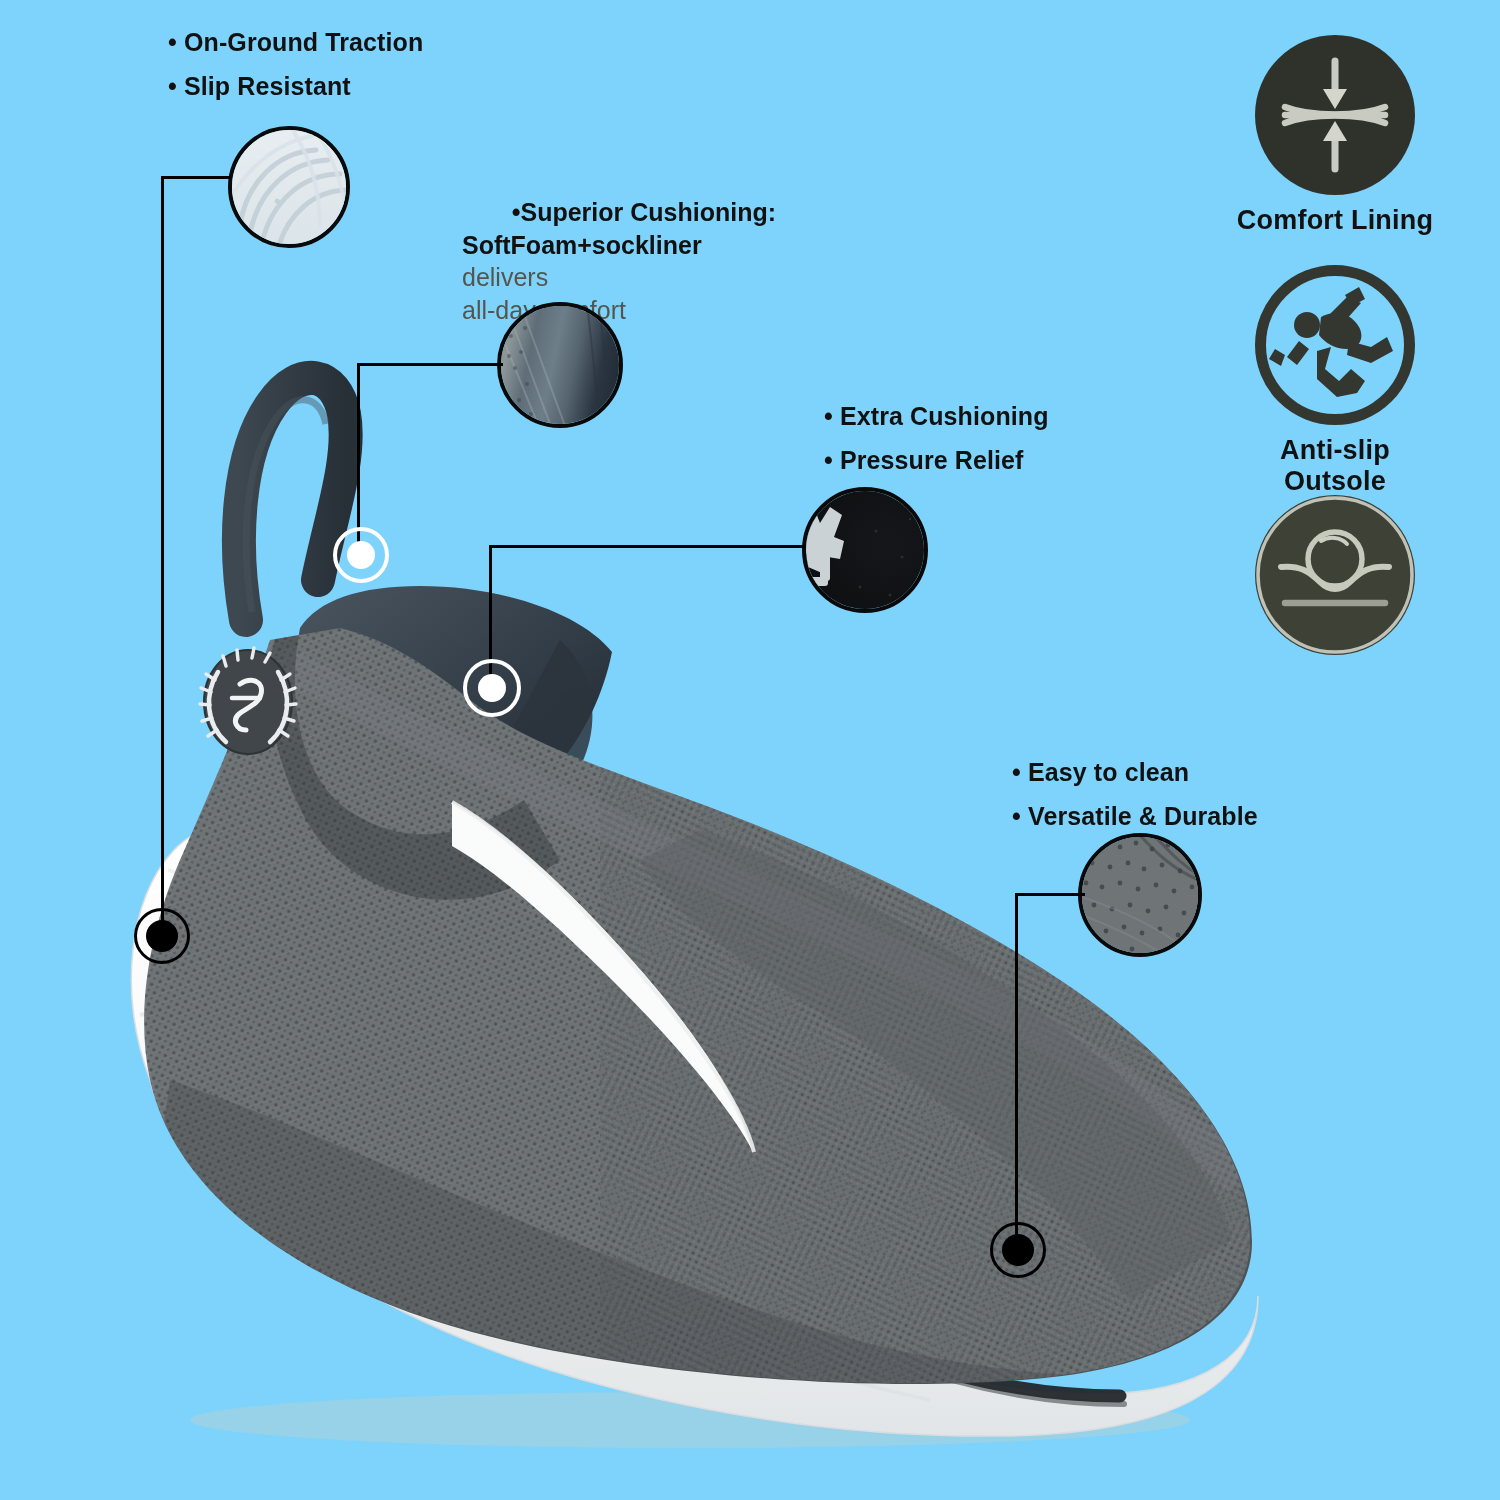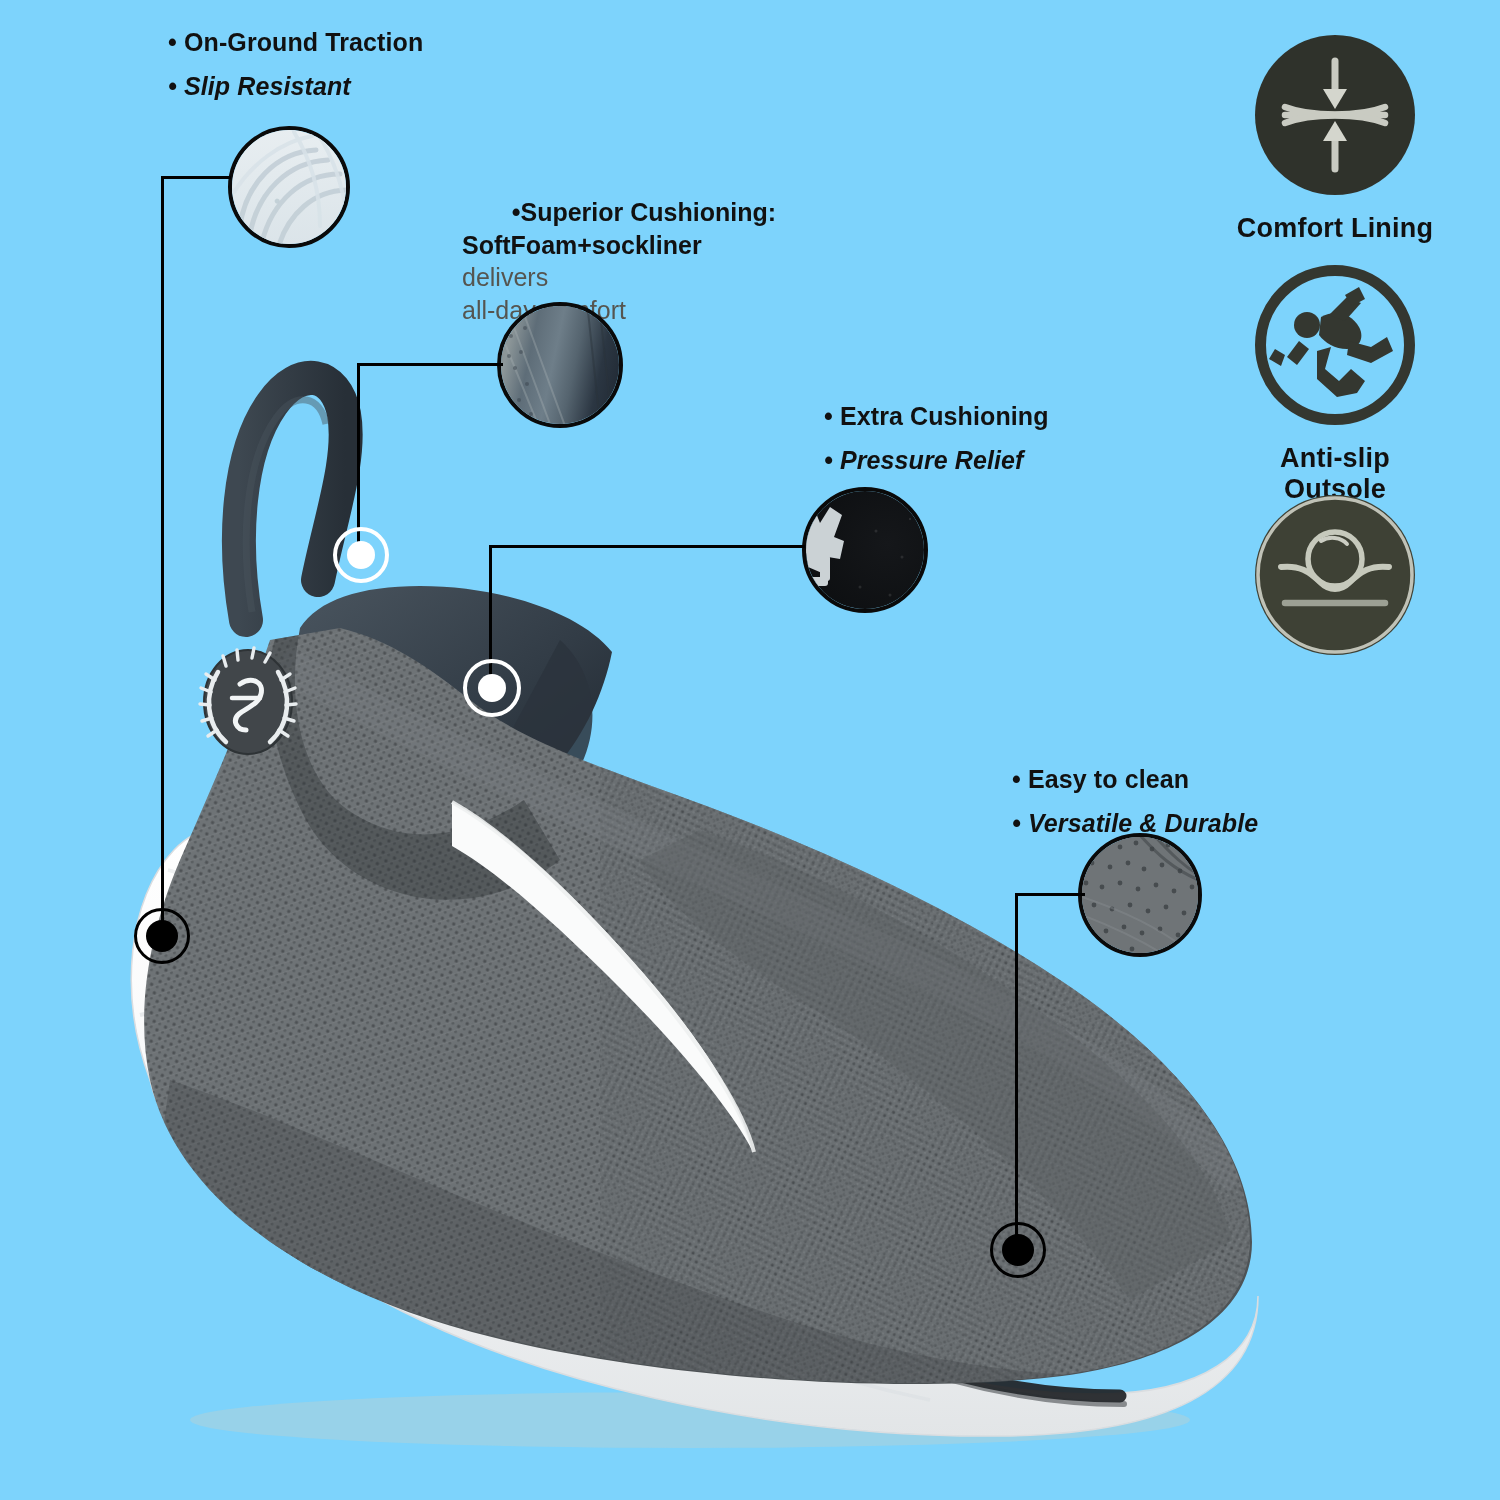--- a/index.html
+++ b/index.html
@@ -32,21 +32,21 @@
   .callout .line {
     display: block;
     font-size: 25px;
     font-weight: bold;
     line-height: 1.0;
     letter-spacing: 0.1px;
     white-space: nowrap;
     margin-bottom: 19px;
     color: #111111;
   }
-  .callout .line:last-child { margin-bottom: 0; font-style: italic; }
+  .callout .line:last-child { margin-bottom: 0; }
   .callout .bullet {
     display: inline-block;
     width: 16px;
     font-weight: bold;
   }
 
   .cushion-block { width: 330px; }
   .cushion-block .l1 { font-size: 25px; font-weight: bold; line-height: 1.30; text-align: right; }
   .cushion-block .l2 { font-size: 25px; line-height: 1.30; }
   .cushion-block .b { font-weight: bold; color:#111; }
@@ -123,21 +123,21 @@
     height: 160px;
     margin: 0 auto;
     border-radius: 50%;
     position: relative;
     box-sizing: border-box;
   }
   .feature .fl { background: #2F322B; }
   .feature .fl2 { background: #3E4135; }
   .feature .fo { background: transparent; border: 11px solid #343730; }
   .feature .label {
-    margin-top: 18px;
+    margin-top: 10px;
     font-size: 27px;
     font-weight: bold;
     color: #111111;
     line-height: 1.13;
     letter-spacing: 0.2px;
   }
 
   
   #shoe { position: absolute; left: 0; top: 0; width: 1500px; height: 1500px; pointer-events: none; }
 </style>
@@ -384,21 +384,21 @@
       </g>
     </svg>
   </div>
 
   <div class="leader h" style="left:489px; top:545px; width:316px; height:3px;"></div>
   <div class="leader v" style="left:489px; top:545px; width:3px; height:134px;"></div>
   <div class="marker light" style="left:463px; top:659px; width:58px; height:58px;">
     <div class="core" style="left:11px; top:11px; width:28px; height:28px;"></div>
   </div>
 
-  <div class="callout" style="left:1012px; top:760px;margin-top:7px;">
+  <div class="callout" style="left:1012px; top:760px;">
     <span class="line"><span class="bullet">•</span><span>Easy to clean</span></span>
     <span class="line"><span class="bullet">•</span><span>Versatile &amp; Durable</span></span>
   </div>
 
   <div class="bubble" style="left:1078px; top:833px; width:124px; height:124px;">
     <div class="fill mesh-fill"></div>
     <svg width="124" height="124" viewBox="0 0 124 124" style="position:absolute;inset:0;">
       <rect width="124" height="124" fill="#6F7477"></rect>
       <g fill="#474C4F">
         <circle cx="6" cy="8" r="2.4"></circle>

